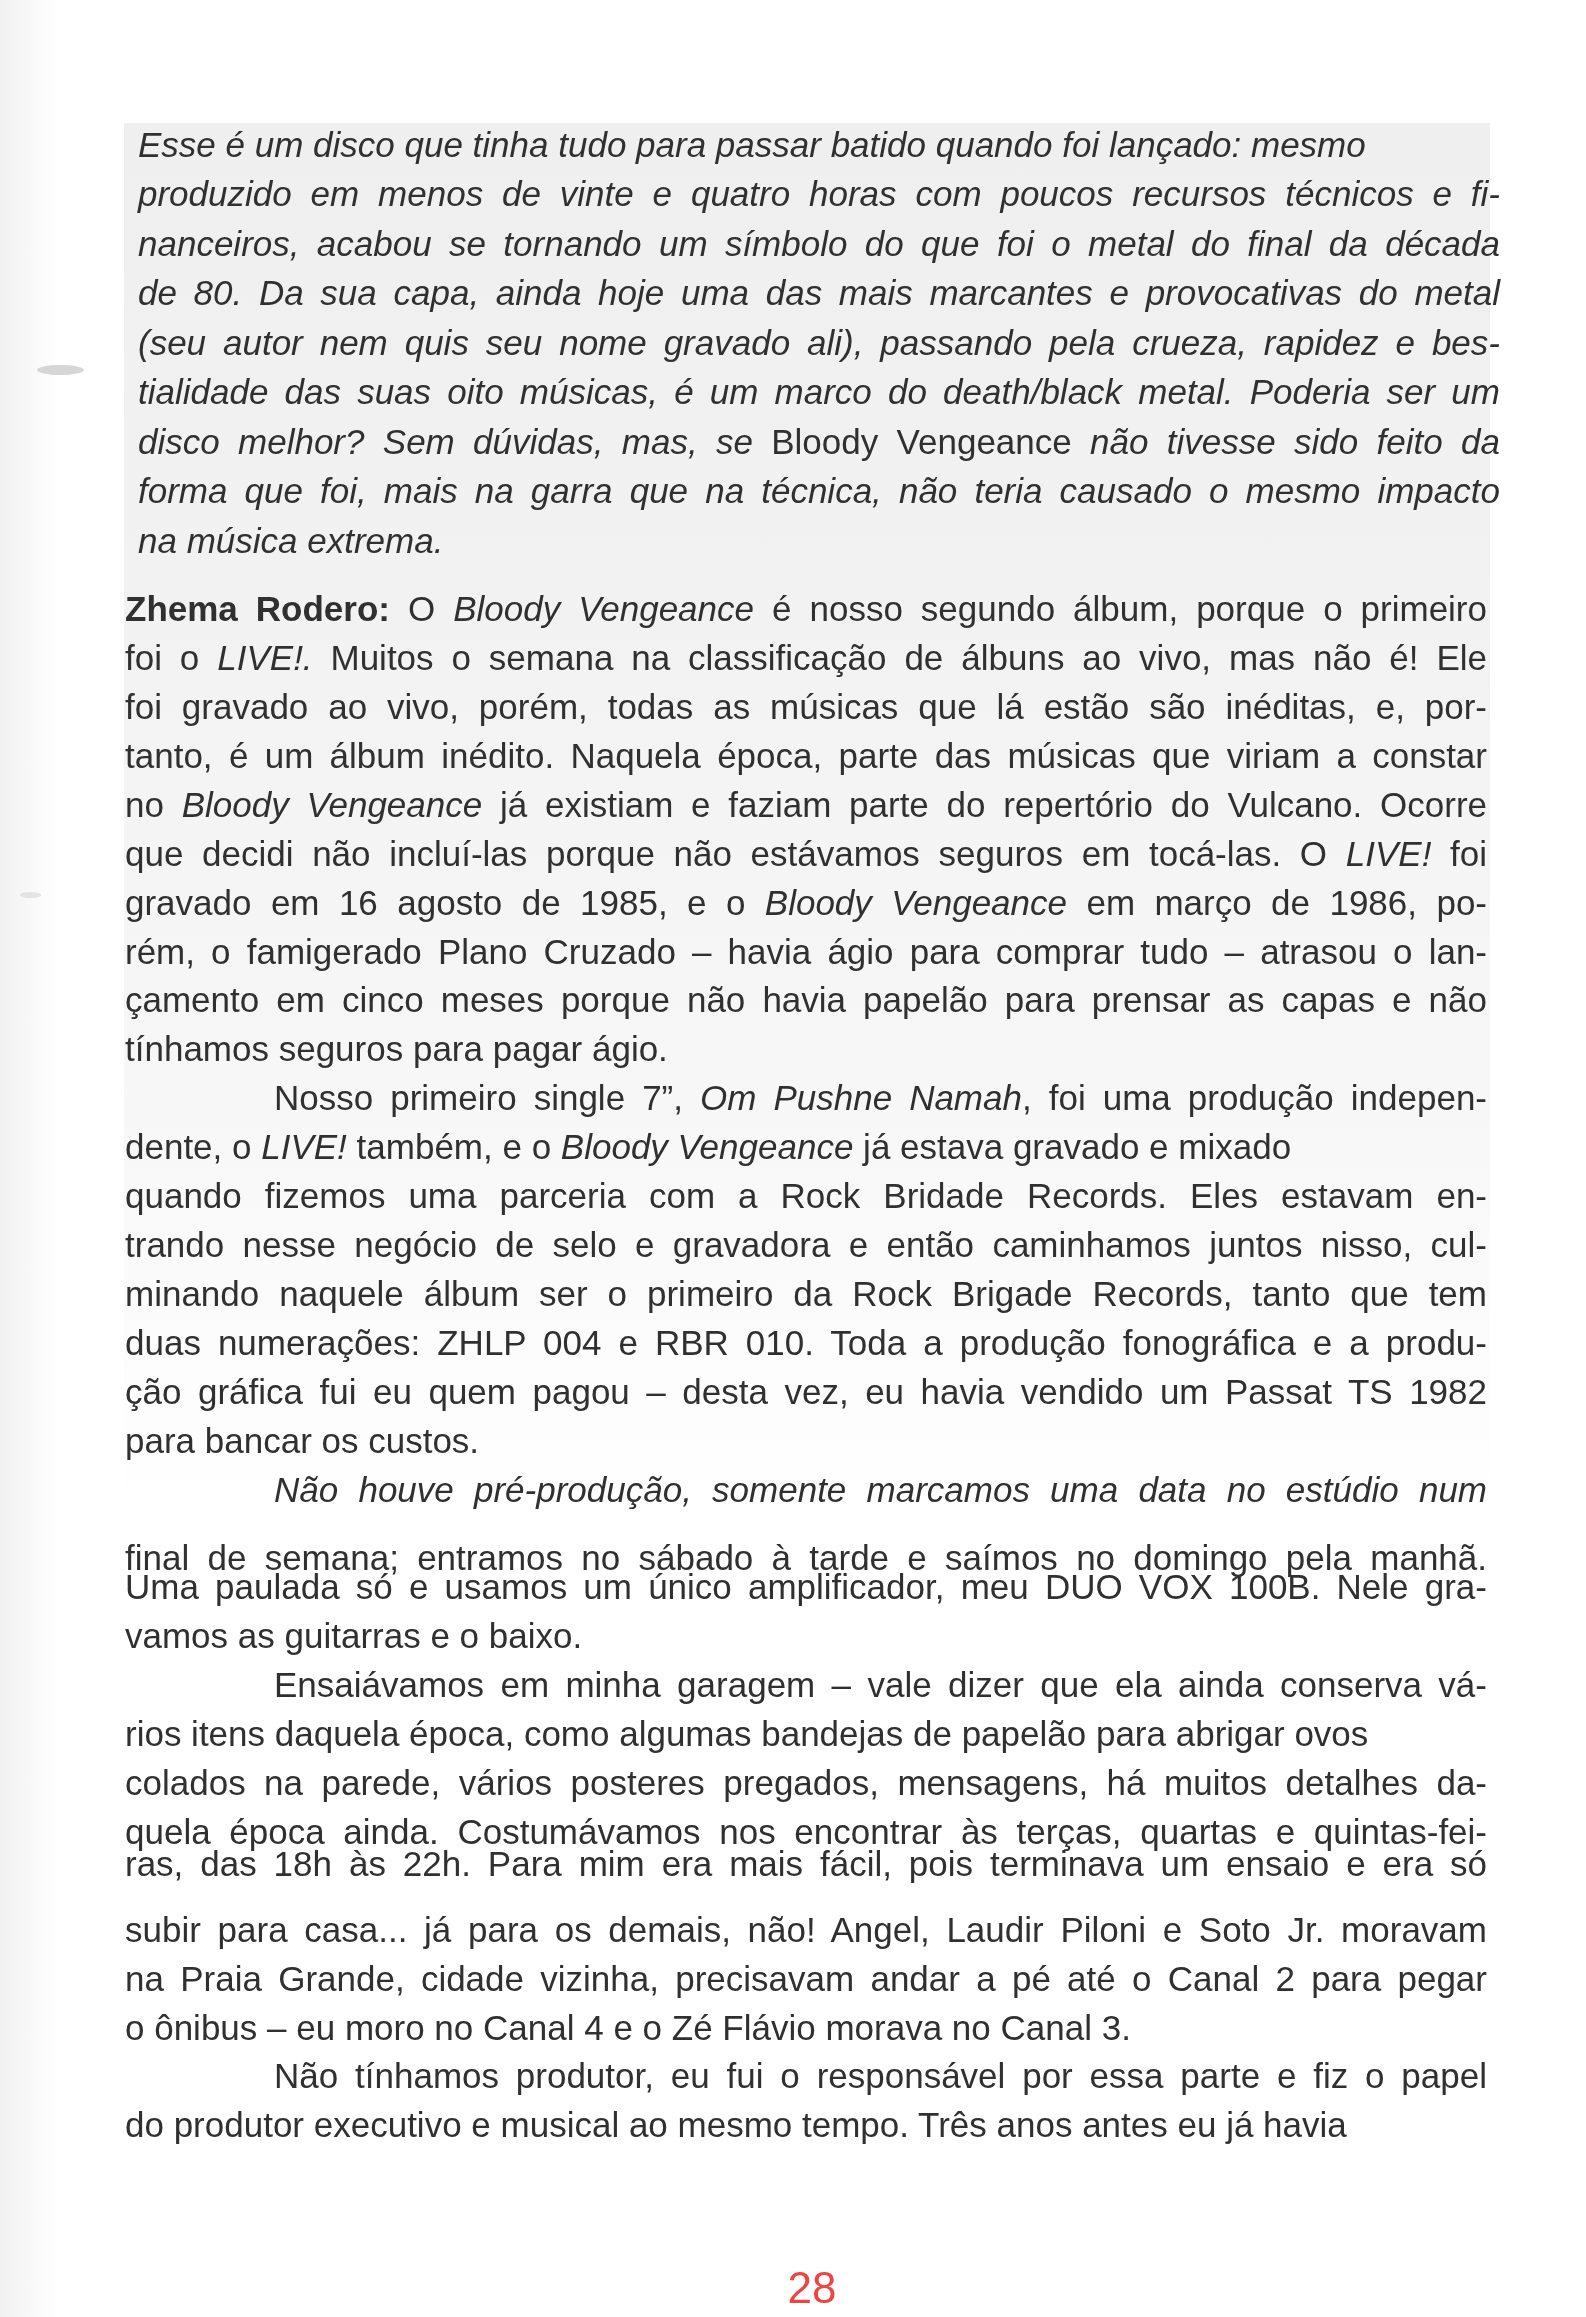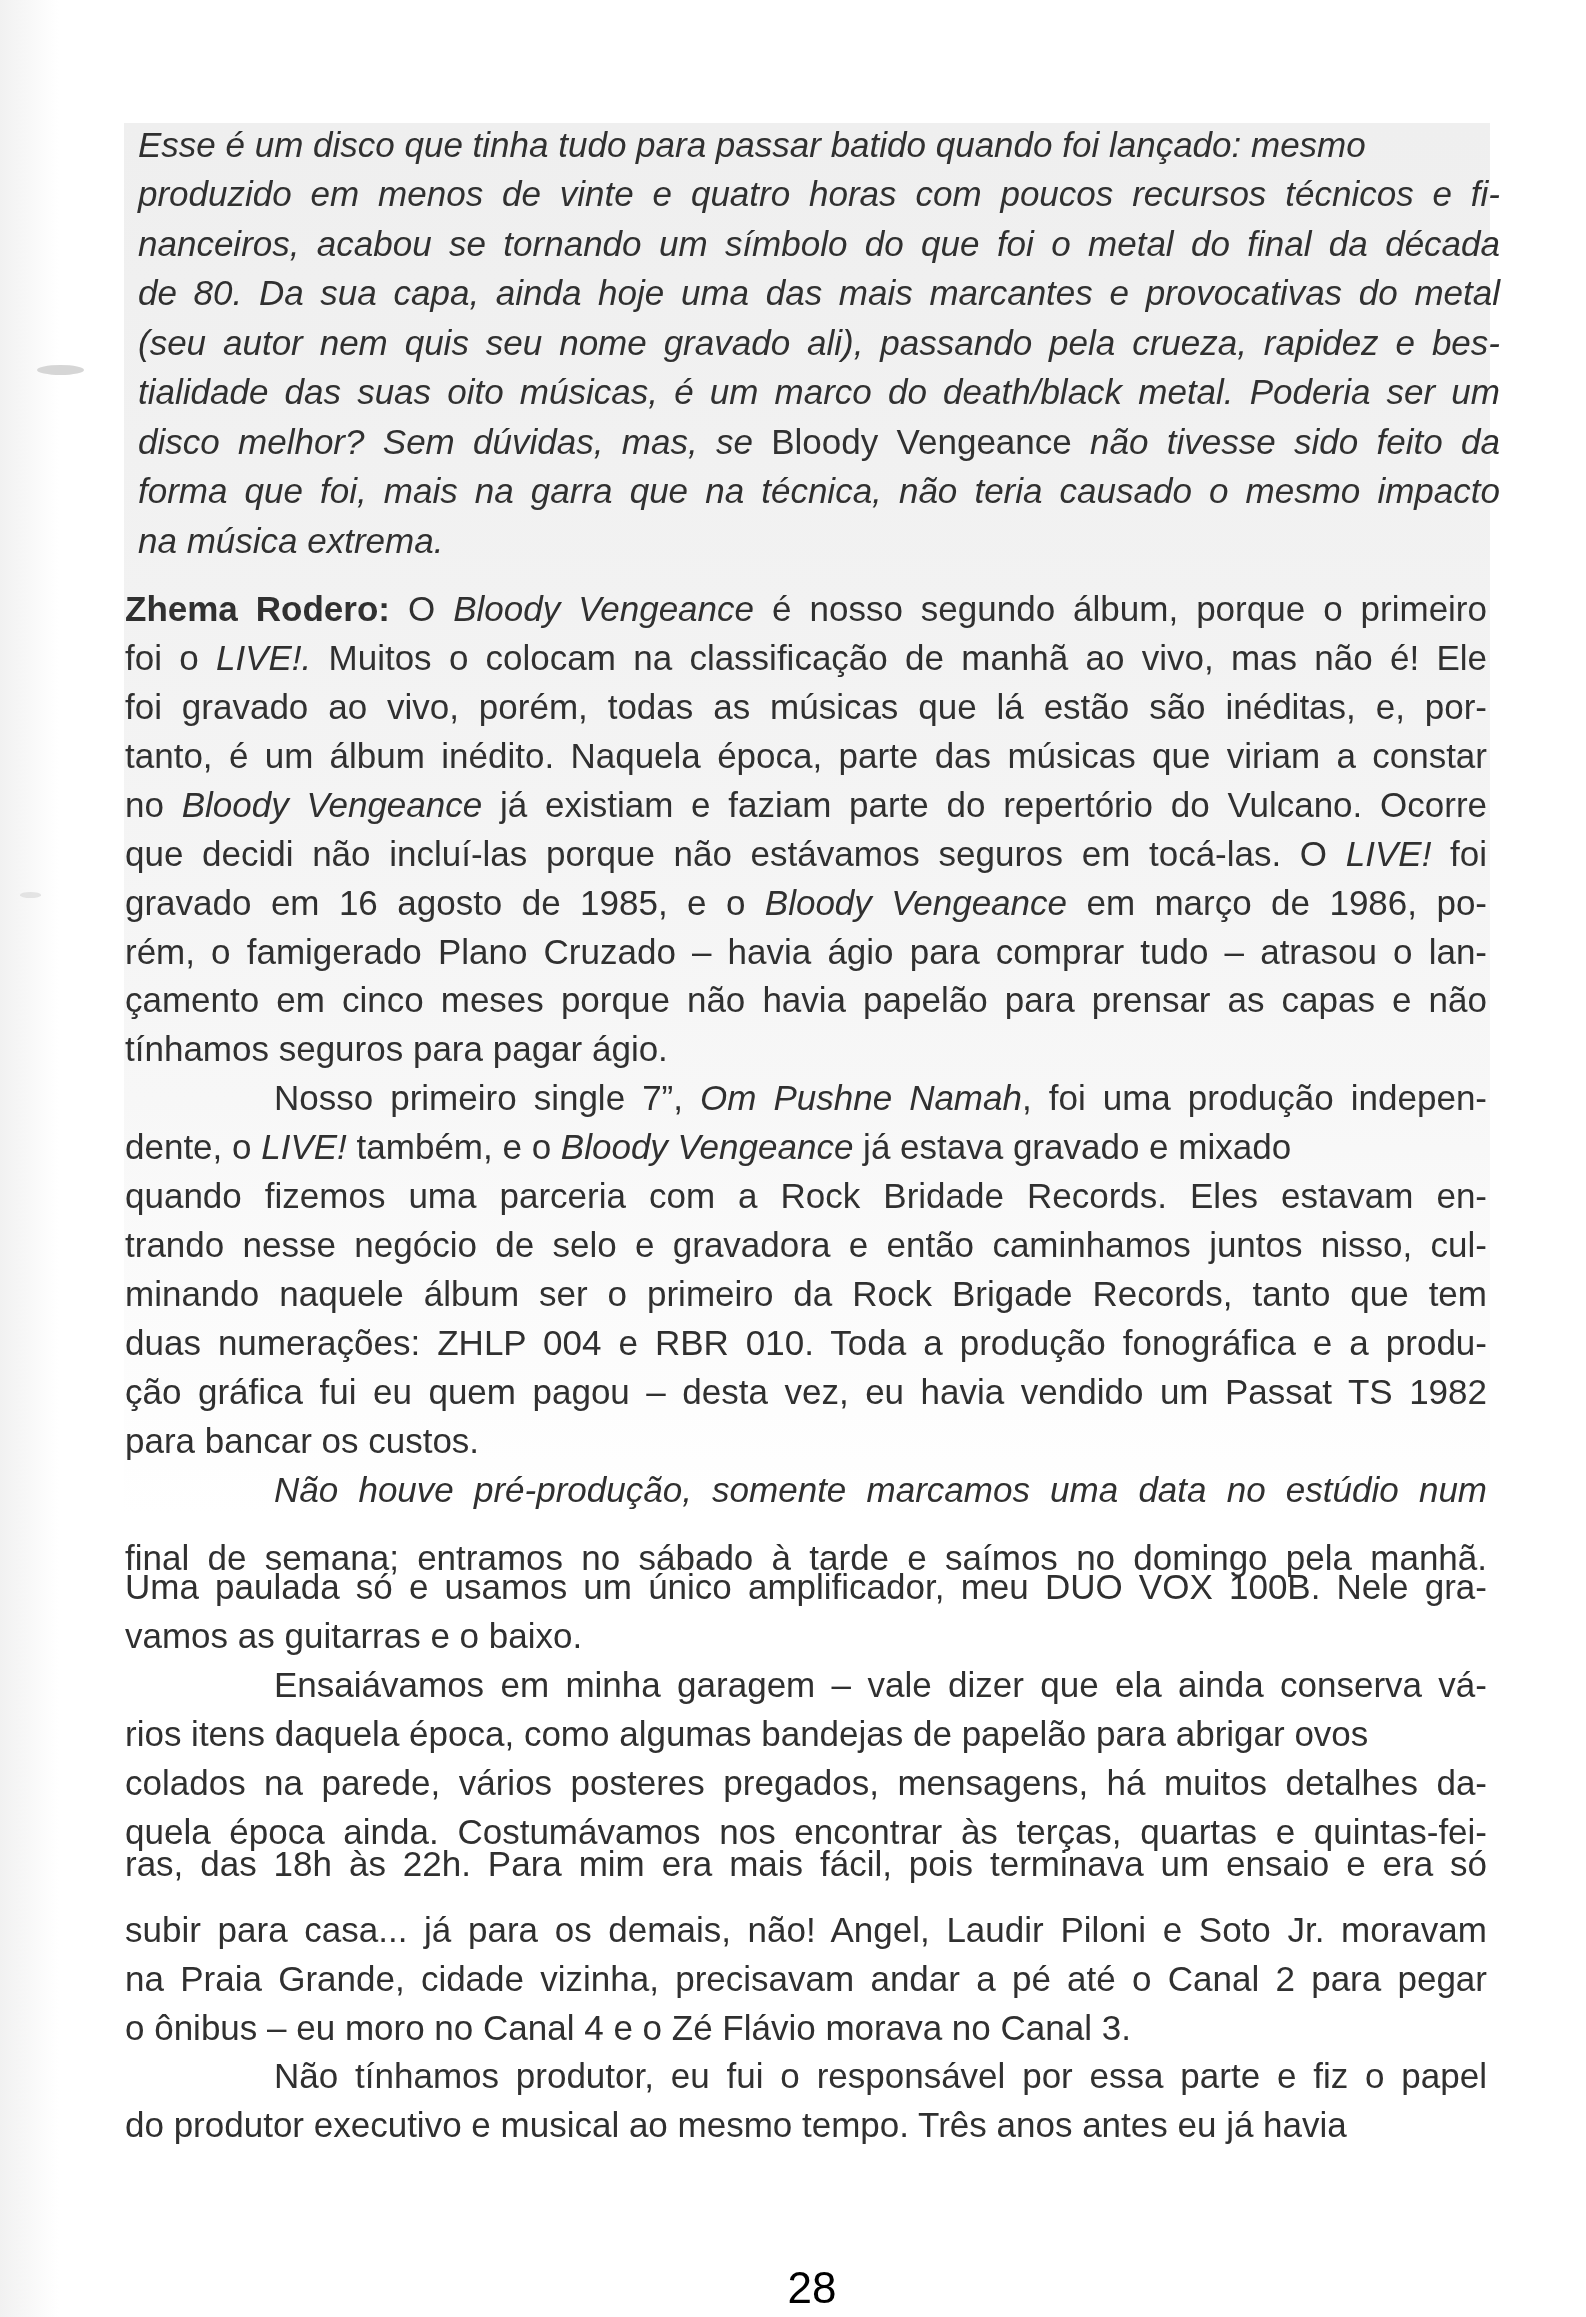--- a/index.html
+++ b/index.html
@@ -57,21 +57,21 @@
   .run-b { font-weight: bold; }
   .block-italic .line { font-style: italic; padding-left: 13px; }
   .page-number {
     position: absolute;
     left: 0;
     width: 1587px;
     top: 2260px;
     text-align: center;
     font-size: 44px;
     line-height: 55px;
-    color: #000000;
+    color: #ef4444;
     padding-left: 37px;
     box-sizing: border-box;
   }
   .speck {
     position: absolute;
     background: #d6d6d6;
     border-radius: 50%;
   }
 </style>
 </head>
@@ -90,21 +90,21 @@
       <div class="line justify" style="top: 219px;"><span class="">nanceiros, acabou se tornando um símbolo do que foi o metal do final da década</span></div>
       <div class="line justify" style="top: 268px;"><span class="">de 80. Da sua capa, ainda hoje uma das mais marcantes e provocativas do metal</span></div>
       <div class="line justify" style="top: 318px;"><span class="">(seu autor nem quis seu nome gravado ali), passando pela crueza, rapidez e bes-</span></div>
       <div class="line justify" style="top: 367px;"><span class="">tialidade das suas oito músicas, é um marco do death/black metal. Poderia ser um</span></div>
       <div class="line justify" style="top: 417px;"><span class="">disco melhor? Sem dúvidas, mas, se </span><span class="" style="font-style: normal;">Bloody Vengeance</span><span class=""> não tivesse sido feito da</span></div>
       <div class="line justify" style="top: 466px;"><span class="">forma que foi, mais na garra que na técnica, não teria causado o mesmo impacto</span></div>
       <div class="line" style="top: 516px;"><span class="">na música extrema.</span></div>
     </div>
   <div id="body-block">
       <div class="line justify" style="top: 584px;"><span class="run-b">Zhema Rodero:</span><span class=""> O </span><span class="run-i">Bloody Vengeance</span><span class=""> é nosso segundo álbum, porque o primeiro</span></div>
-      <div class="line justify" style="top: 633px;"><span class="">foi o </span><span class="run-i">LIVE!.</span><span class=""> Muitos o colocam na classificação de manhã ao vivo, mas não é! Ele</span></div>
+      <div class="line justify" style="top: 633px;"><span class="">foi o </span><span class="run-i">LIVE!.</span><span class=""> Muitos o semana na classificação de álbuns ao vivo, mas não é! Ele</span></div>
       <div class="line justify" style="top: 682px;"><span class="">foi gravado ao vivo, porém, todas as músicas que lá estão são inéditas, e, por-</span></div>
       <div class="line justify" style="top: 731px;"><span class="">tanto, é um álbum inédito. Naquela época, parte das músicas que viriam a constar</span></div>
       <div class="line justify" style="top: 780px;"><span class="">no </span><span class="run-i">Bloody Vengeance</span><span class=""> já existiam e faziam parte do repertório do Vulcano. Ocorre</span></div>
       <div class="line justify" style="top: 829px;"><span class="">que decidi não incluí-las porque não estávamos seguros em tocá-las. O </span><span class="run-i">LIVE!</span><span class=""> foi</span></div>
       <div class="line justify" style="top: 878px;"><span class="">gravado em 16 agosto de 1985, e o </span><span class="run-i">Bloody Vengeance</span><span class=""> em março de 1986, po-</span></div>
       <div class="line justify" style="top: 927px;"><span class="">rém, o famigerado Plano Cruzado – havia ágio para comprar tudo – atrasou o lan-</span></div>
       <div class="line justify" style="top: 975px;"><span class="">çamento em cinco meses porque não havia papelão para prensar as capas e não</span></div>
       <div class="line" style="top: 1024px;"><span class="">tínhamos seguros para pagar ágio.</span></div>
       <div class="line justify indent" style="top: 1073px;"><span class="">Nosso primeiro single 7”, </span><span class="run-i">Om Pushne Namah</span><span class="">, foi uma produção indepen-</span></div>
       <div class="line" style="top: 1122px;"><span class="">dente, o </span><span class="run-i">LIVE!</span><span class=""> também, e o </span><span class="run-i">Bloody Vengeance</span><span class=""> já estava gravado e mixado</span></div>

